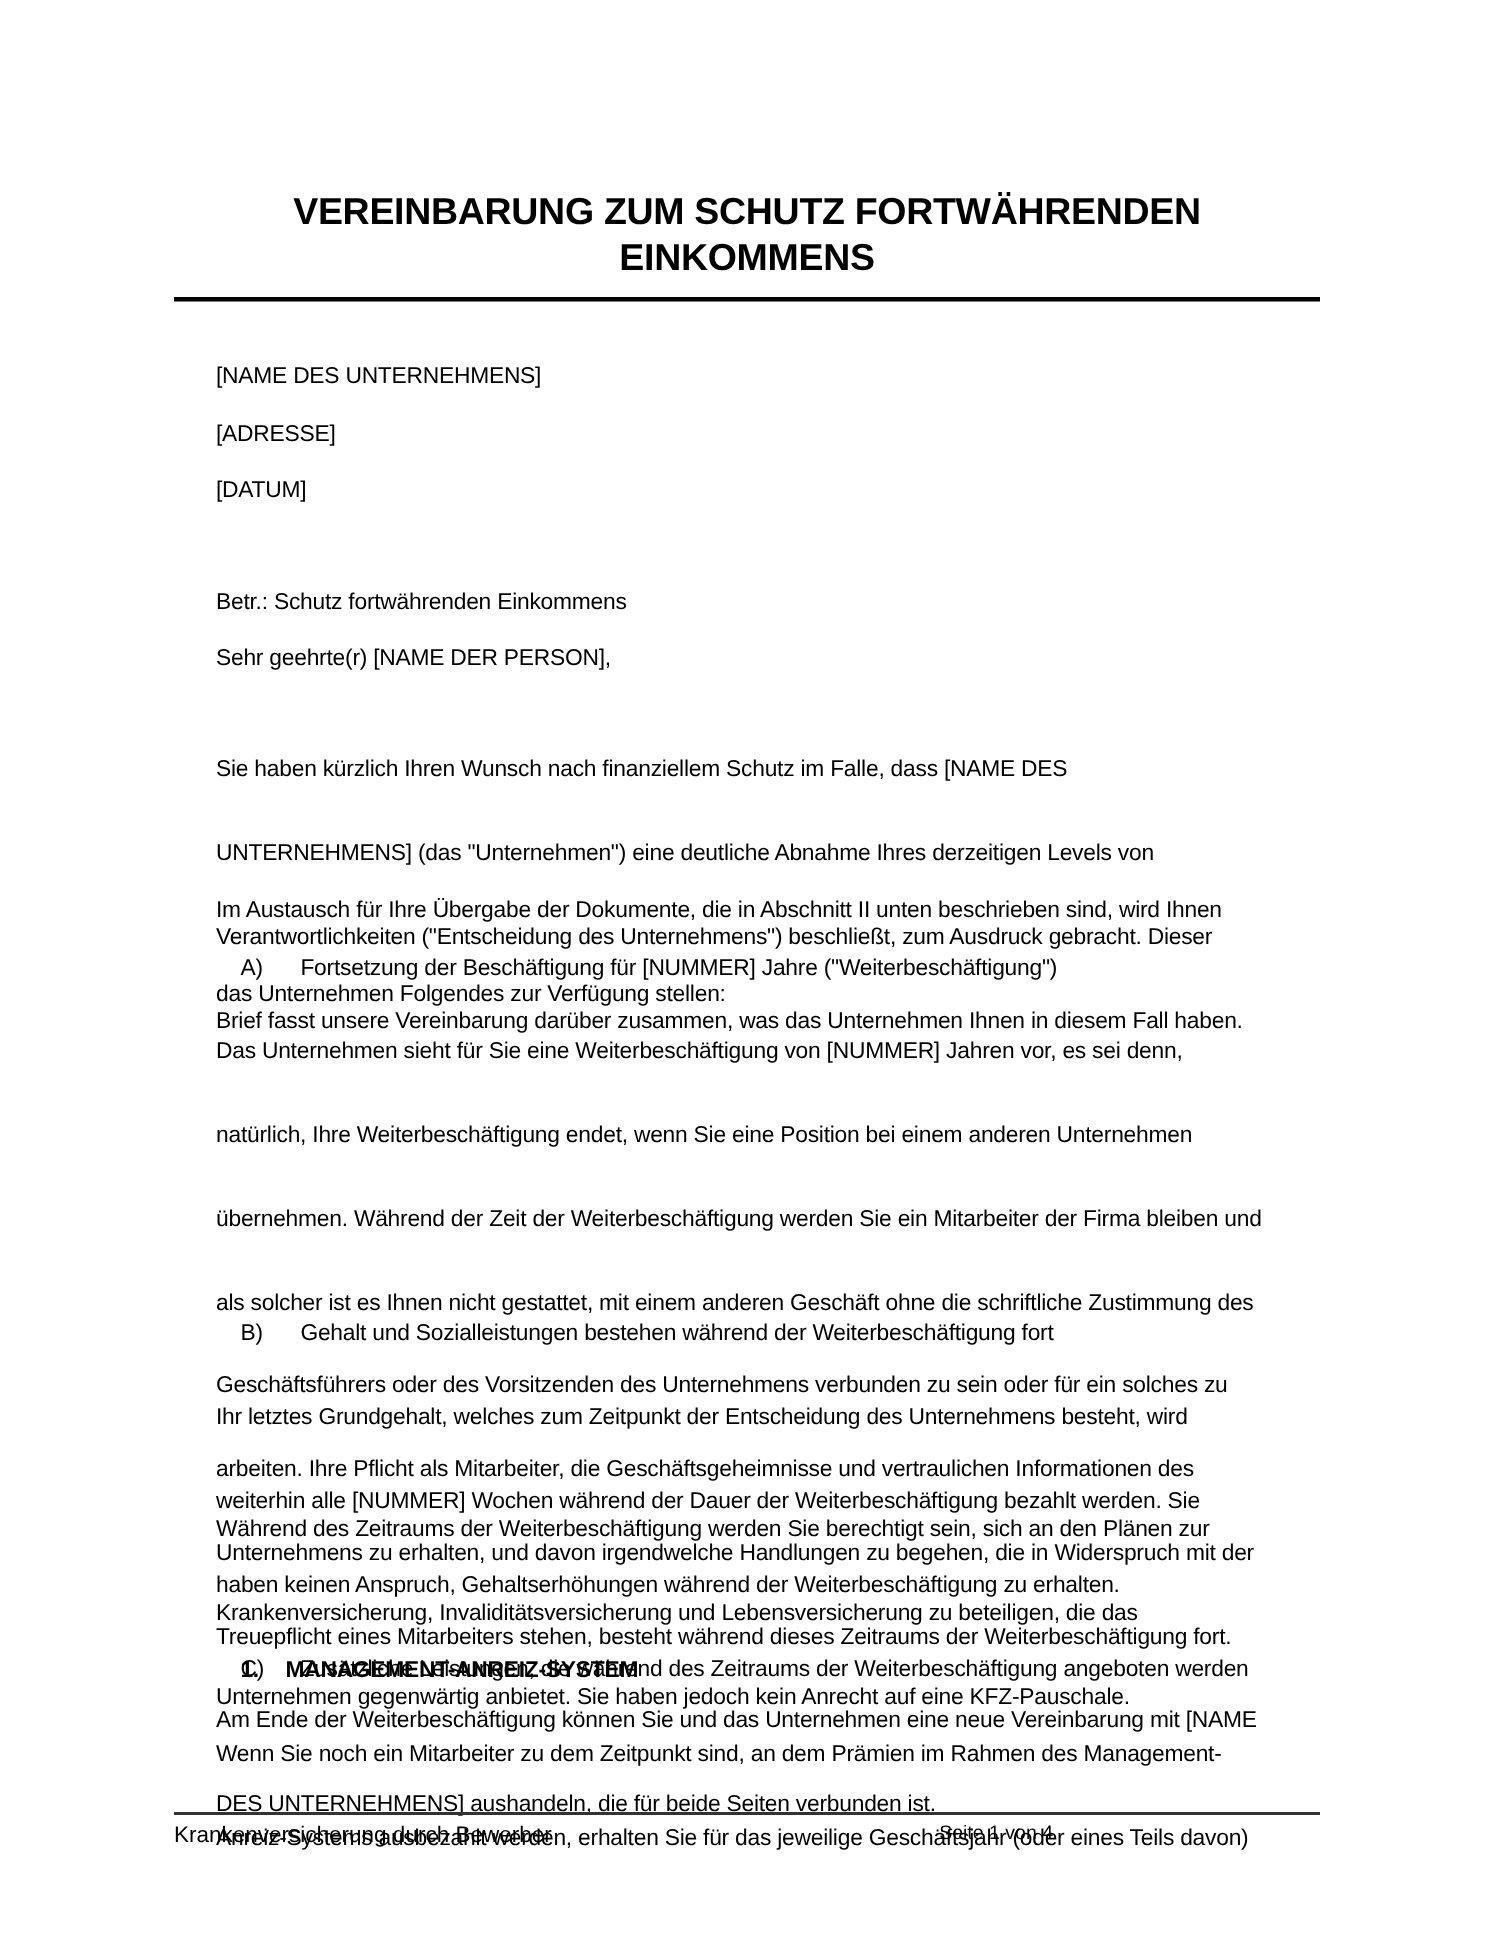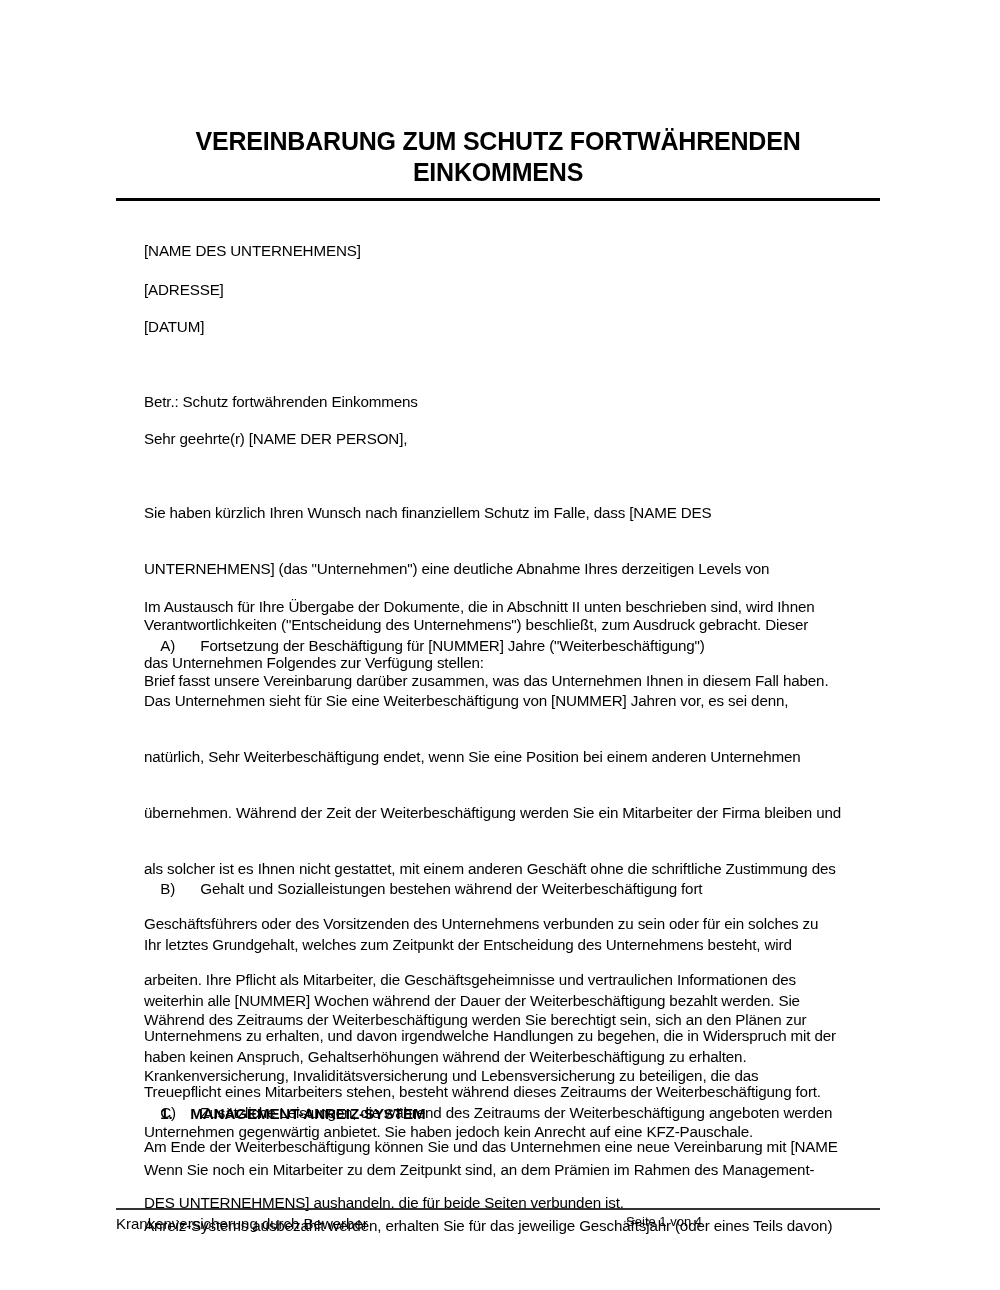--- a/index.html
+++ b/index.html
@@ -47,21 +47,21 @@
     <span class="ln">Im Austausch für Ihre Übergabe der Dokumente, die in Abschnitt II unten beschrieben sind, wird Ihnen</span>
     <span class="ln">das Unternehmen Folgendes zur Verfügung stellen:</span>
   </div>
 
   <div class="blk" style="top:618px">
     <span class="lbl">A)</span><span>Fortsetzung der Beschäftigung für [NUMMER] Jahre ("Weiterbeschäftigung")</span>
   </div>
 
   <div class="blk" style="top:655px">
     <span class="ln">Das Unternehmen sieht für Sie eine Weiterbeschäftigung von [NUMMER] Jahren vor, es sei denn,</span>
-    <span class="ln">natürlich, Sehr Weiterbeschäftigung endet, wenn Sie eine Position bei einem anderen Unternehmen</span>
+    <span class="ln">natürlich, Ihre Weiterbeschäftigung endet, wenn Sie eine Position bei einem anderen Unternehmen</span>
     <span class="ln">übernehmen. Während der Zeit der Weiterbeschäftigung werden Sie ein Mitarbeiter der Firma bleiben und</span>
     <span class="ln">als solcher ist es Ihnen nicht gestattet, mit einem anderen Geschäft ohne die schriftliche Zustimmung des</span>
     <span class="ln">Geschäftsführers oder des Vorsitzenden des Unternehmens verbunden zu sein oder für ein solches zu</span>
     <span class="ln">arbeiten. Ihre Pflicht als Mitarbeiter, die Geschäftsgeheimnisse und vertraulichen Informationen des</span>
     <span class="ln">Unternehmens zu erhalten, und davon irgendwelche Handlungen zu begehen, die in Widerspruch mit der</span>
     <span class="ln">Treuepflicht eines Mitarbeiters stehen, besteht während dieses Zeitraums der Weiterbeschäftigung fort.</span>
     <span class="ln">Am Ende der Weiterbeschäftigung können Sie und das Unternehmen eine neue Vereinbarung mit [NAME</span>
     <span class="ln">DES UNTERNEHMENS] aushandeln, die für beide Seiten verbunden ist.</span>
   </div>
 

